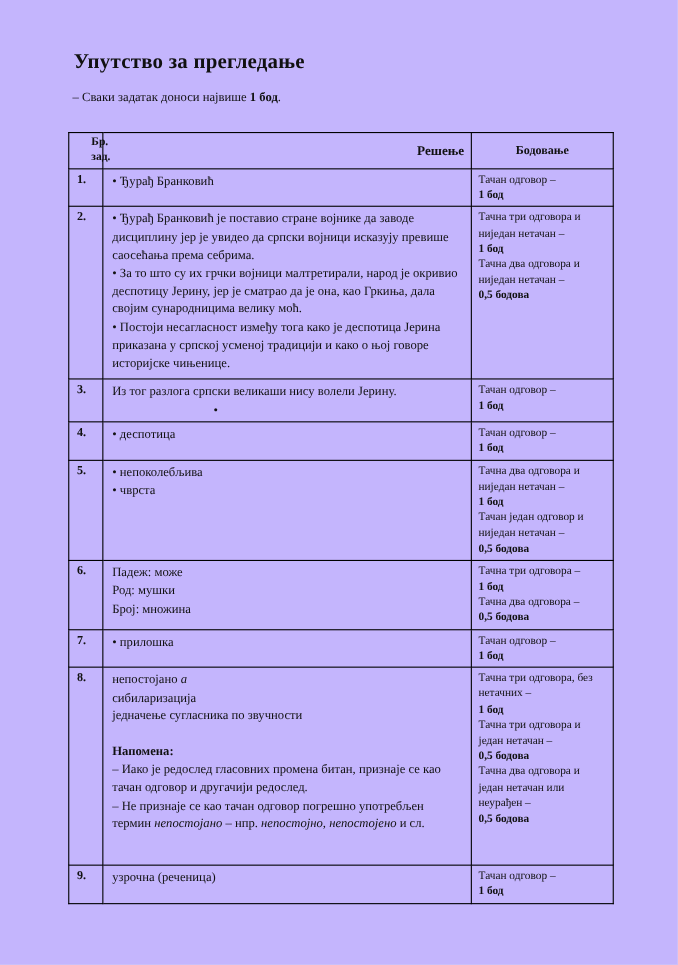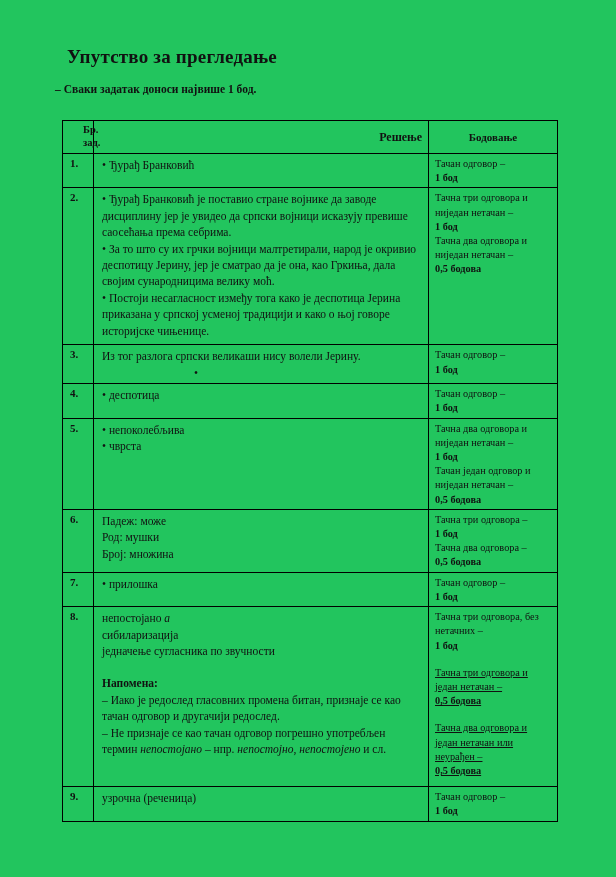--- a/index.html
+++ b/index.html
@@ -4,31 +4,31 @@
 <style>
   html,body{margin:0;padding:0;}
   body{
     background:#e8e8e8;
     font-family:"Liberation Serif", serif;
     -webkit-font-smoothing:antialiased;
   }
   .page{
     position:relative;
     width:616px;height:877px;
-    background:#22c55e;
+    background:#c4b5fd;
     color:#111;
     overflow:hidden;
   }
   .doc-title{
     position:absolute;left:67px;top:46px;
     font-size:19px;font-weight:bold;letter-spacing:.2px;
   }
   .intro{
-    position:absolute;left:55px;top:82px;
-    font-size:11.5px;line-height:15.5px;font-weight:bold;
+    position:absolute;left:66px;top:82px;
+    font-size:11.5px;line-height:15.5px;
   }
   .intro-line{white-space:nowrap;}
   table.doc-table{
     position:absolute;left:62px;top:120px;
     width:495px;
     border-collapse:collapse;table-layout:fixed;
     font-size:11.5px;
   }
   .doc-table col.c-num{width:31px;}
   .doc-table col.c-sol{width:335px;}
@@ -41,21 +41,21 @@
   .doc-table th{font-weight:bold;}
   th.h-num{font-size:10.5px;line-height:13px;text-align:center;padding:2px 20px;vertical-align:top;}
   th.h-sol{font-size:12px;vertical-align:middle;text-align:right;height:28px;}
   th.h-score{font-size:11px;vertical-align:middle;text-align:center;margin-top:24px;}
   td.num{font-weight:bold;font-size:11px;padding:3px 4px 2px 7px;}
   td.sol{padding:3px 8px 2px 8px;line-height:16.4px;}
   td.score{font-size:10.3px;line-height:14.2px;padding:3px 5px 2px 6px;}
   .sol-line{margin:0;}
   .sol-blank{height:16px;}
   .score-value{display:block;font-weight:bold;}
-  .score-entry.gap{margin-top:13px;text-decoration:underline;}
+  .score-entry.gap{}
   
   tbody tr:nth-child(1) td{height:28px;}
   tbody tr:nth-child(2) td{height:151px;}
   tbody tr:nth-child(3) td{height:31px;}
   tbody tr:nth-child(4) td{height:25px;}
   tbody tr:nth-child(5) td{height:85px;}
   tbody tr:nth-child(6) td{height:57px;}
   tbody tr:nth-child(7) td{height:25px;}
   tbody tr:nth-child(8) td{height:174px;}
   tbody tr:nth-child(9) td{height:25px;}

